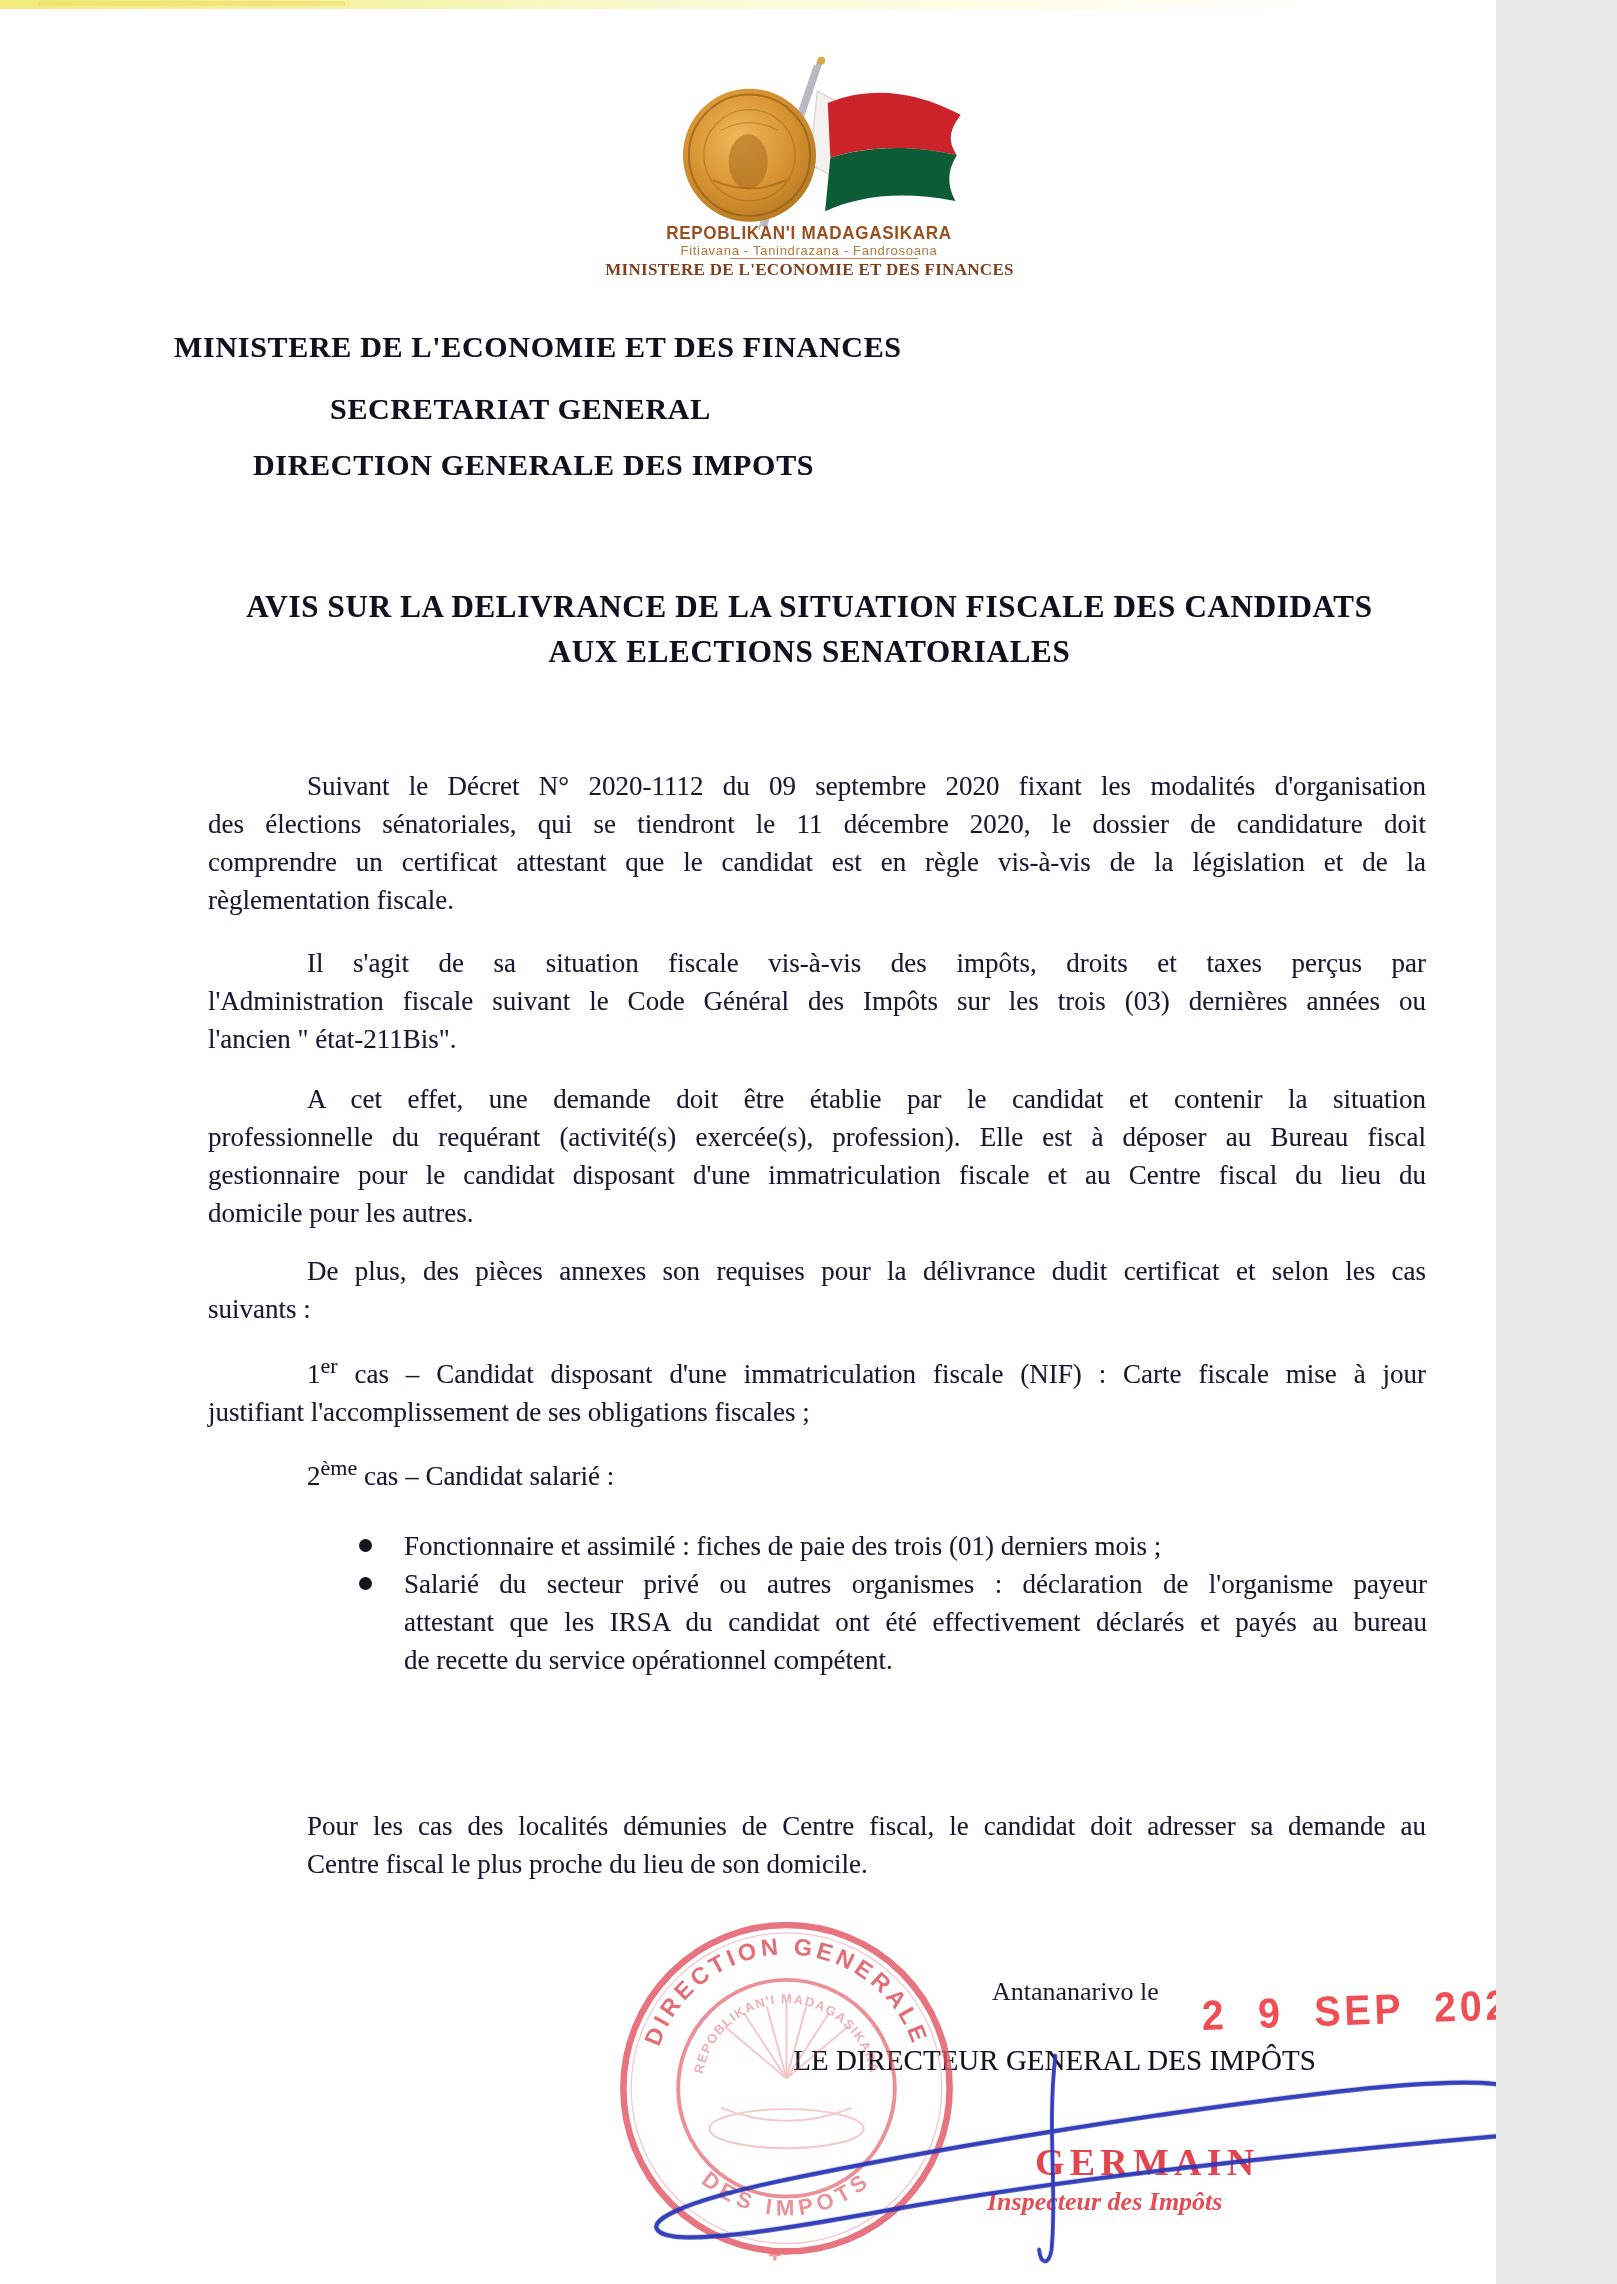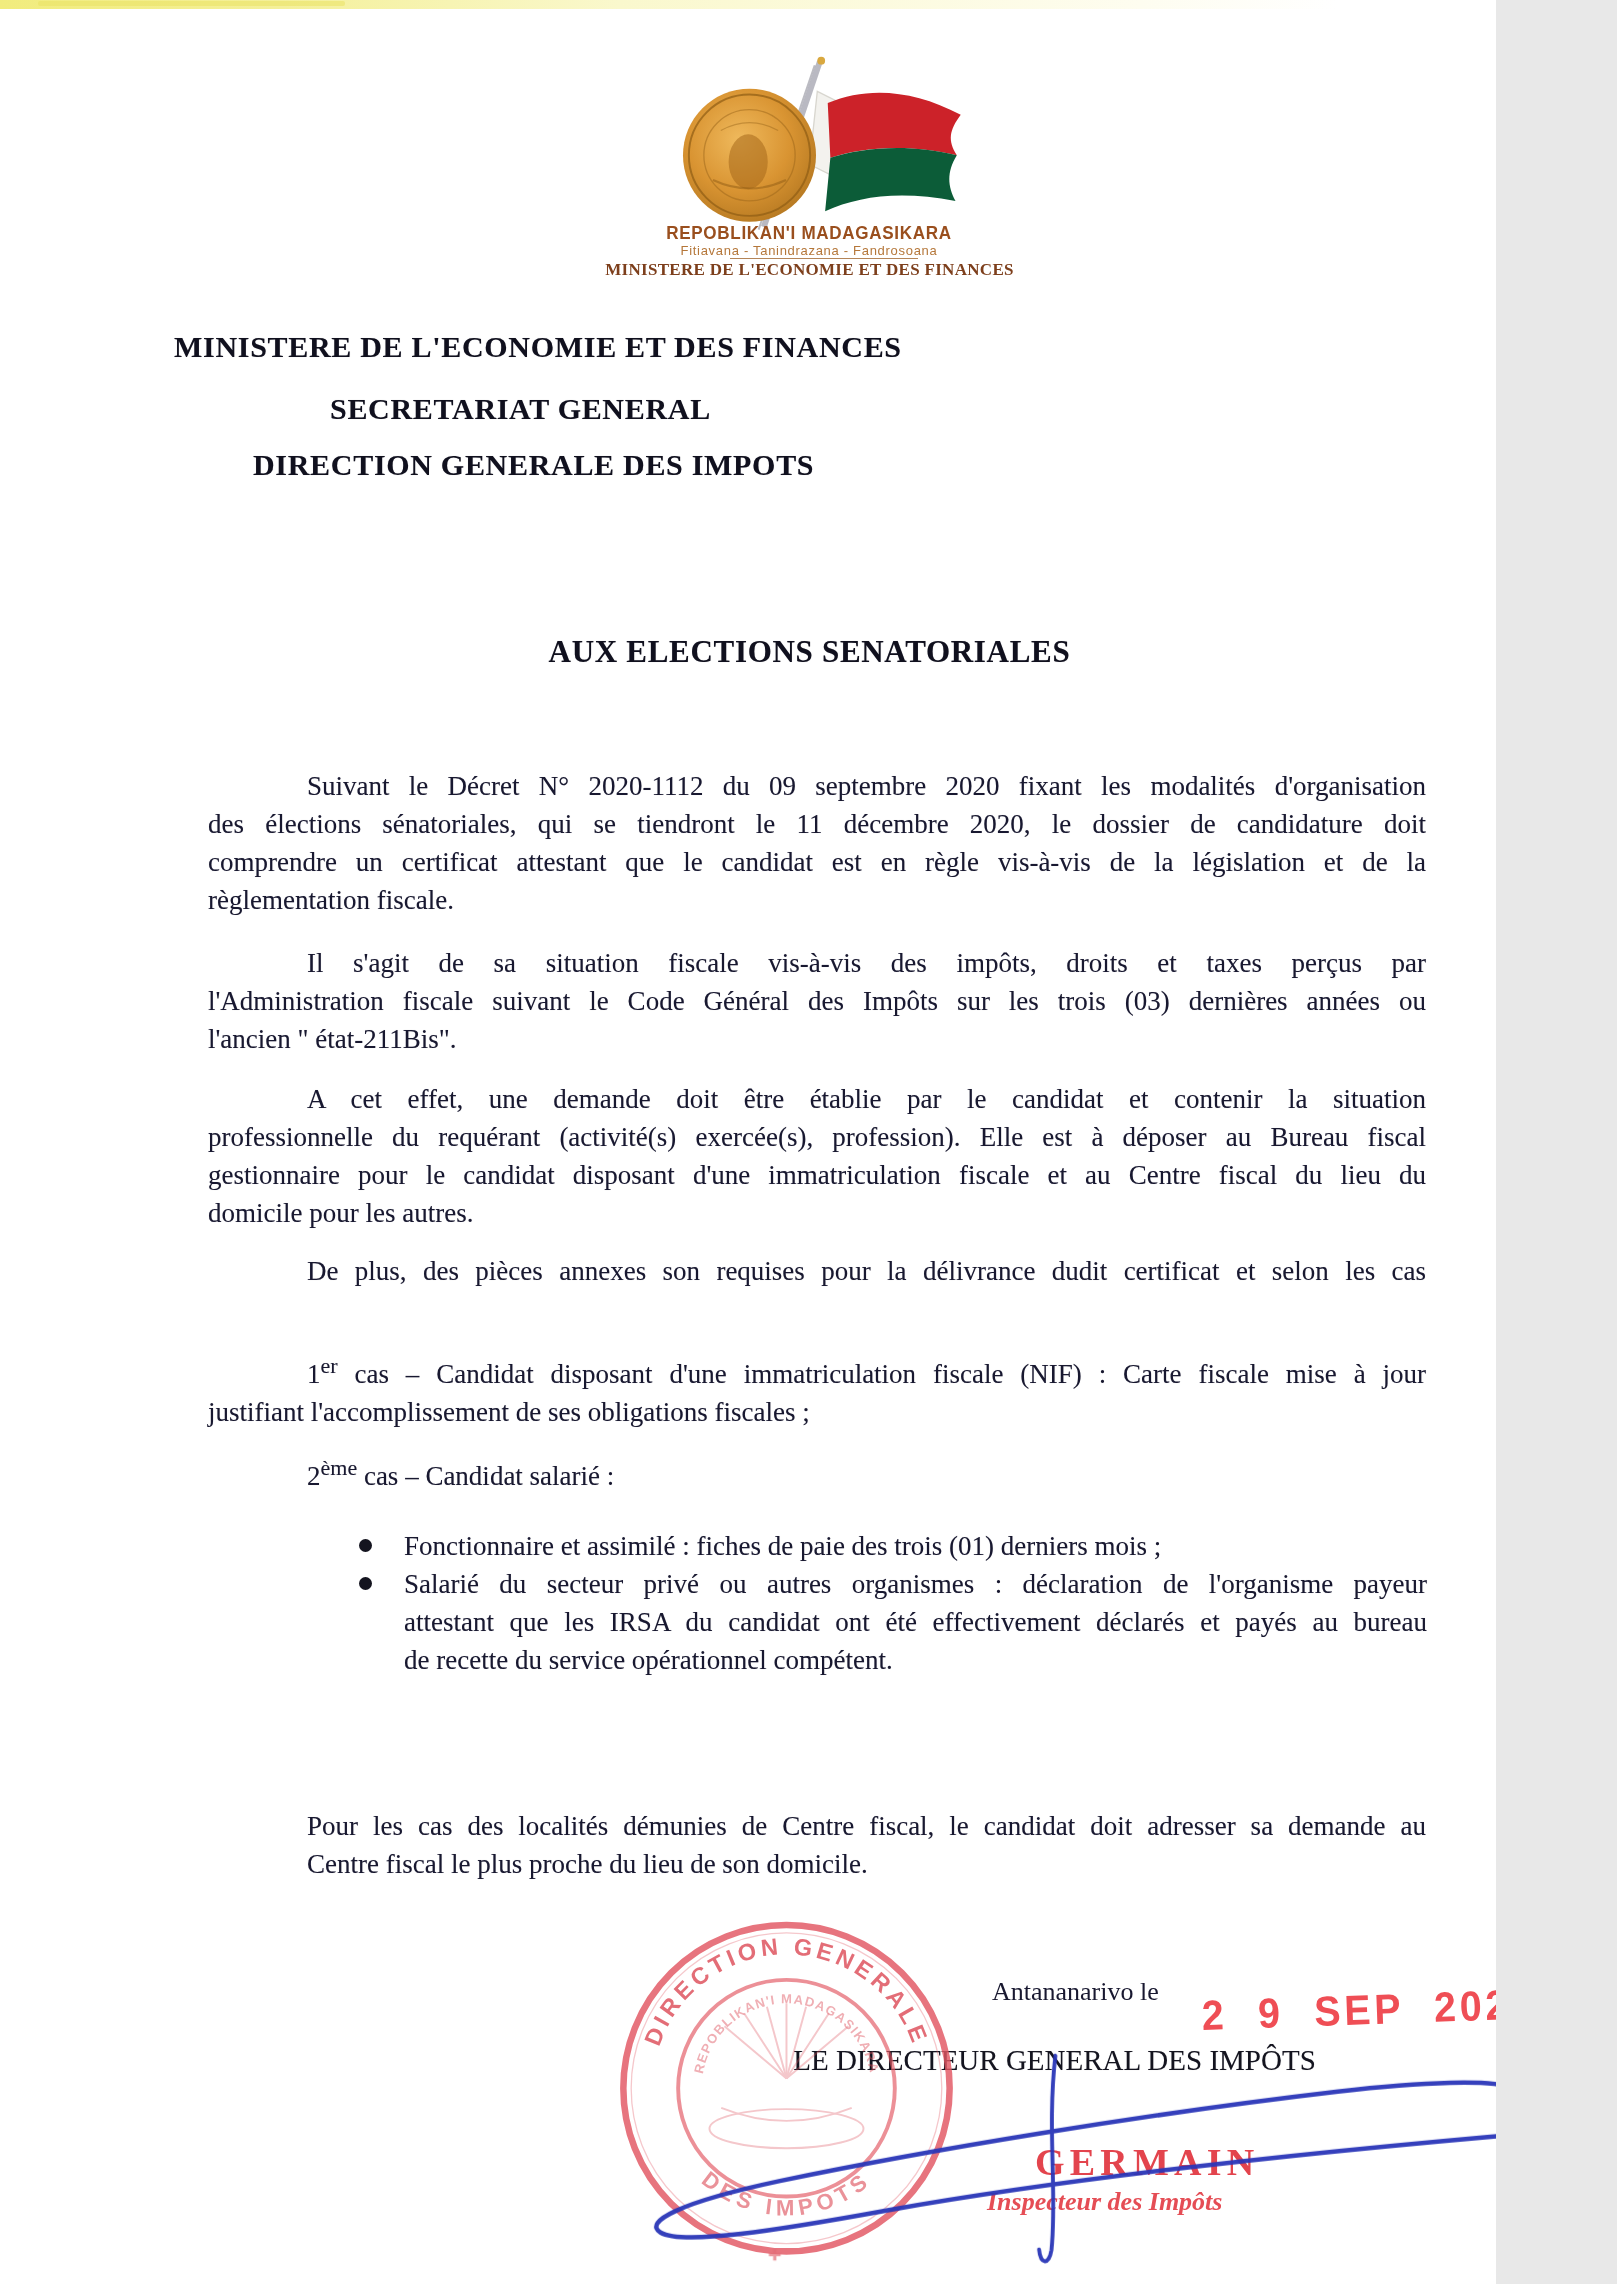--- a/index.html
+++ b/index.html
@@ -81,20 +81,21 @@
 
   <div class="abs country" style="left:613px;top:223px;width:392px;">REPOBLIKAN'I MADAGASIKARA</div>
   <div class="abs motto" style="left:613px;top:243px;width:392px;">Fitiavana - Tanindrazana - Fandrosoana</div>
   <div class="abs mottoline" style="left:730px;top:258px;width:188px;"></div>
   <div class="abs ministry-sm" style="left:581px;top:260px;width:457px;">MINISTERE DE L'ECONOMIE ET DES FINANCES</div>
 
   <div class="abs hline" style="left:174px;top:330px;">MINISTERE DE L'ECONOMIE ET DES FINANCES</div>
   <div class="abs hline" style="left:330px;top:392px;">SECRETARIAT GENERAL</div>
   <div class="abs hline" style="left:253px;top:448px;text-align:center;">DIRECTION GENERALE DES IMPOTS</div>
 
+  <div class="abs title" style="left:196px;top:589px;width:1227px;">AVIS SUR LA DELIVRANCE DE LA SITUATION FISCALE DES CANDIDATS</div>
   <div class="abs title" style="left:196px;top:634px;width:1227px;">AUX ELECTIONS SENATORIALES</div>
 
   <div class="abs para" style="left:208px;top:767px;width:1218px;">
     <div class="bl ind">Suivant le Décret N° 2020-1112 du 09 septembre 2020 fixant les modalités d'organisation</div>
     <div class="bl">des élections sénatoriales, qui se tiendront le 11 décembre 2020, le dossier de candidature doit</div>
     <div class="bl">comprendre un certificat attestant que le candidat est en règle vis-à-vis de la législation et de la</div>
     <div class="bl last">règlementation fiscale.</div>
   </div>
 
   <div class="abs para" style="left:208px;top:944px;width:1218px;">
@@ -105,20 +106,21 @@
 
   <div class="abs para" style="left:208px;top:1080px;width:1218px;">
     <div class="bl ind">A cet effet, une demande doit être établie par le candidat et contenir la situation</div>
     <div class="bl">professionnelle du requérant (activité(s) exercée(s), profession). Elle est à déposer au Bureau fiscal</div>
     <div class="bl">gestionnaire pour le candidat disposant d'une immatriculation fiscale et au Centre fiscal du lieu du</div>
     <div class="bl last">domicile pour les autres.</div>
   </div>
 
   <div class="abs para" style="left:208px;top:1252px;width:1218px;">
     <div class="bl ind">De plus, des pièces annexes son requises pour la délivrance dudit certificat et selon les cas</div>
+    <div class="bl last">suivants :</div>
   </div>
 
   <div class="abs para" style="left:208px;top:1355px;width:1218px;">
     <div class="bl ind"><span>1</span><sup>er</sup><span> cas – Candidat disposant d'une immatriculation fiscale (NIF) : Carte fiscale mise à jour</span></div>
     <div class="bl last">justifiant l'accomplissement de ses obligations fiscales ;</div>
   </div>
 
   <div class="abs para" style="left:208px;top:1457px;width:1218px;">
     <div class="bl last ind"><span>2</span><sup>ème</sup><span> cas – Candidat salarié :</span></div>
   </div>

